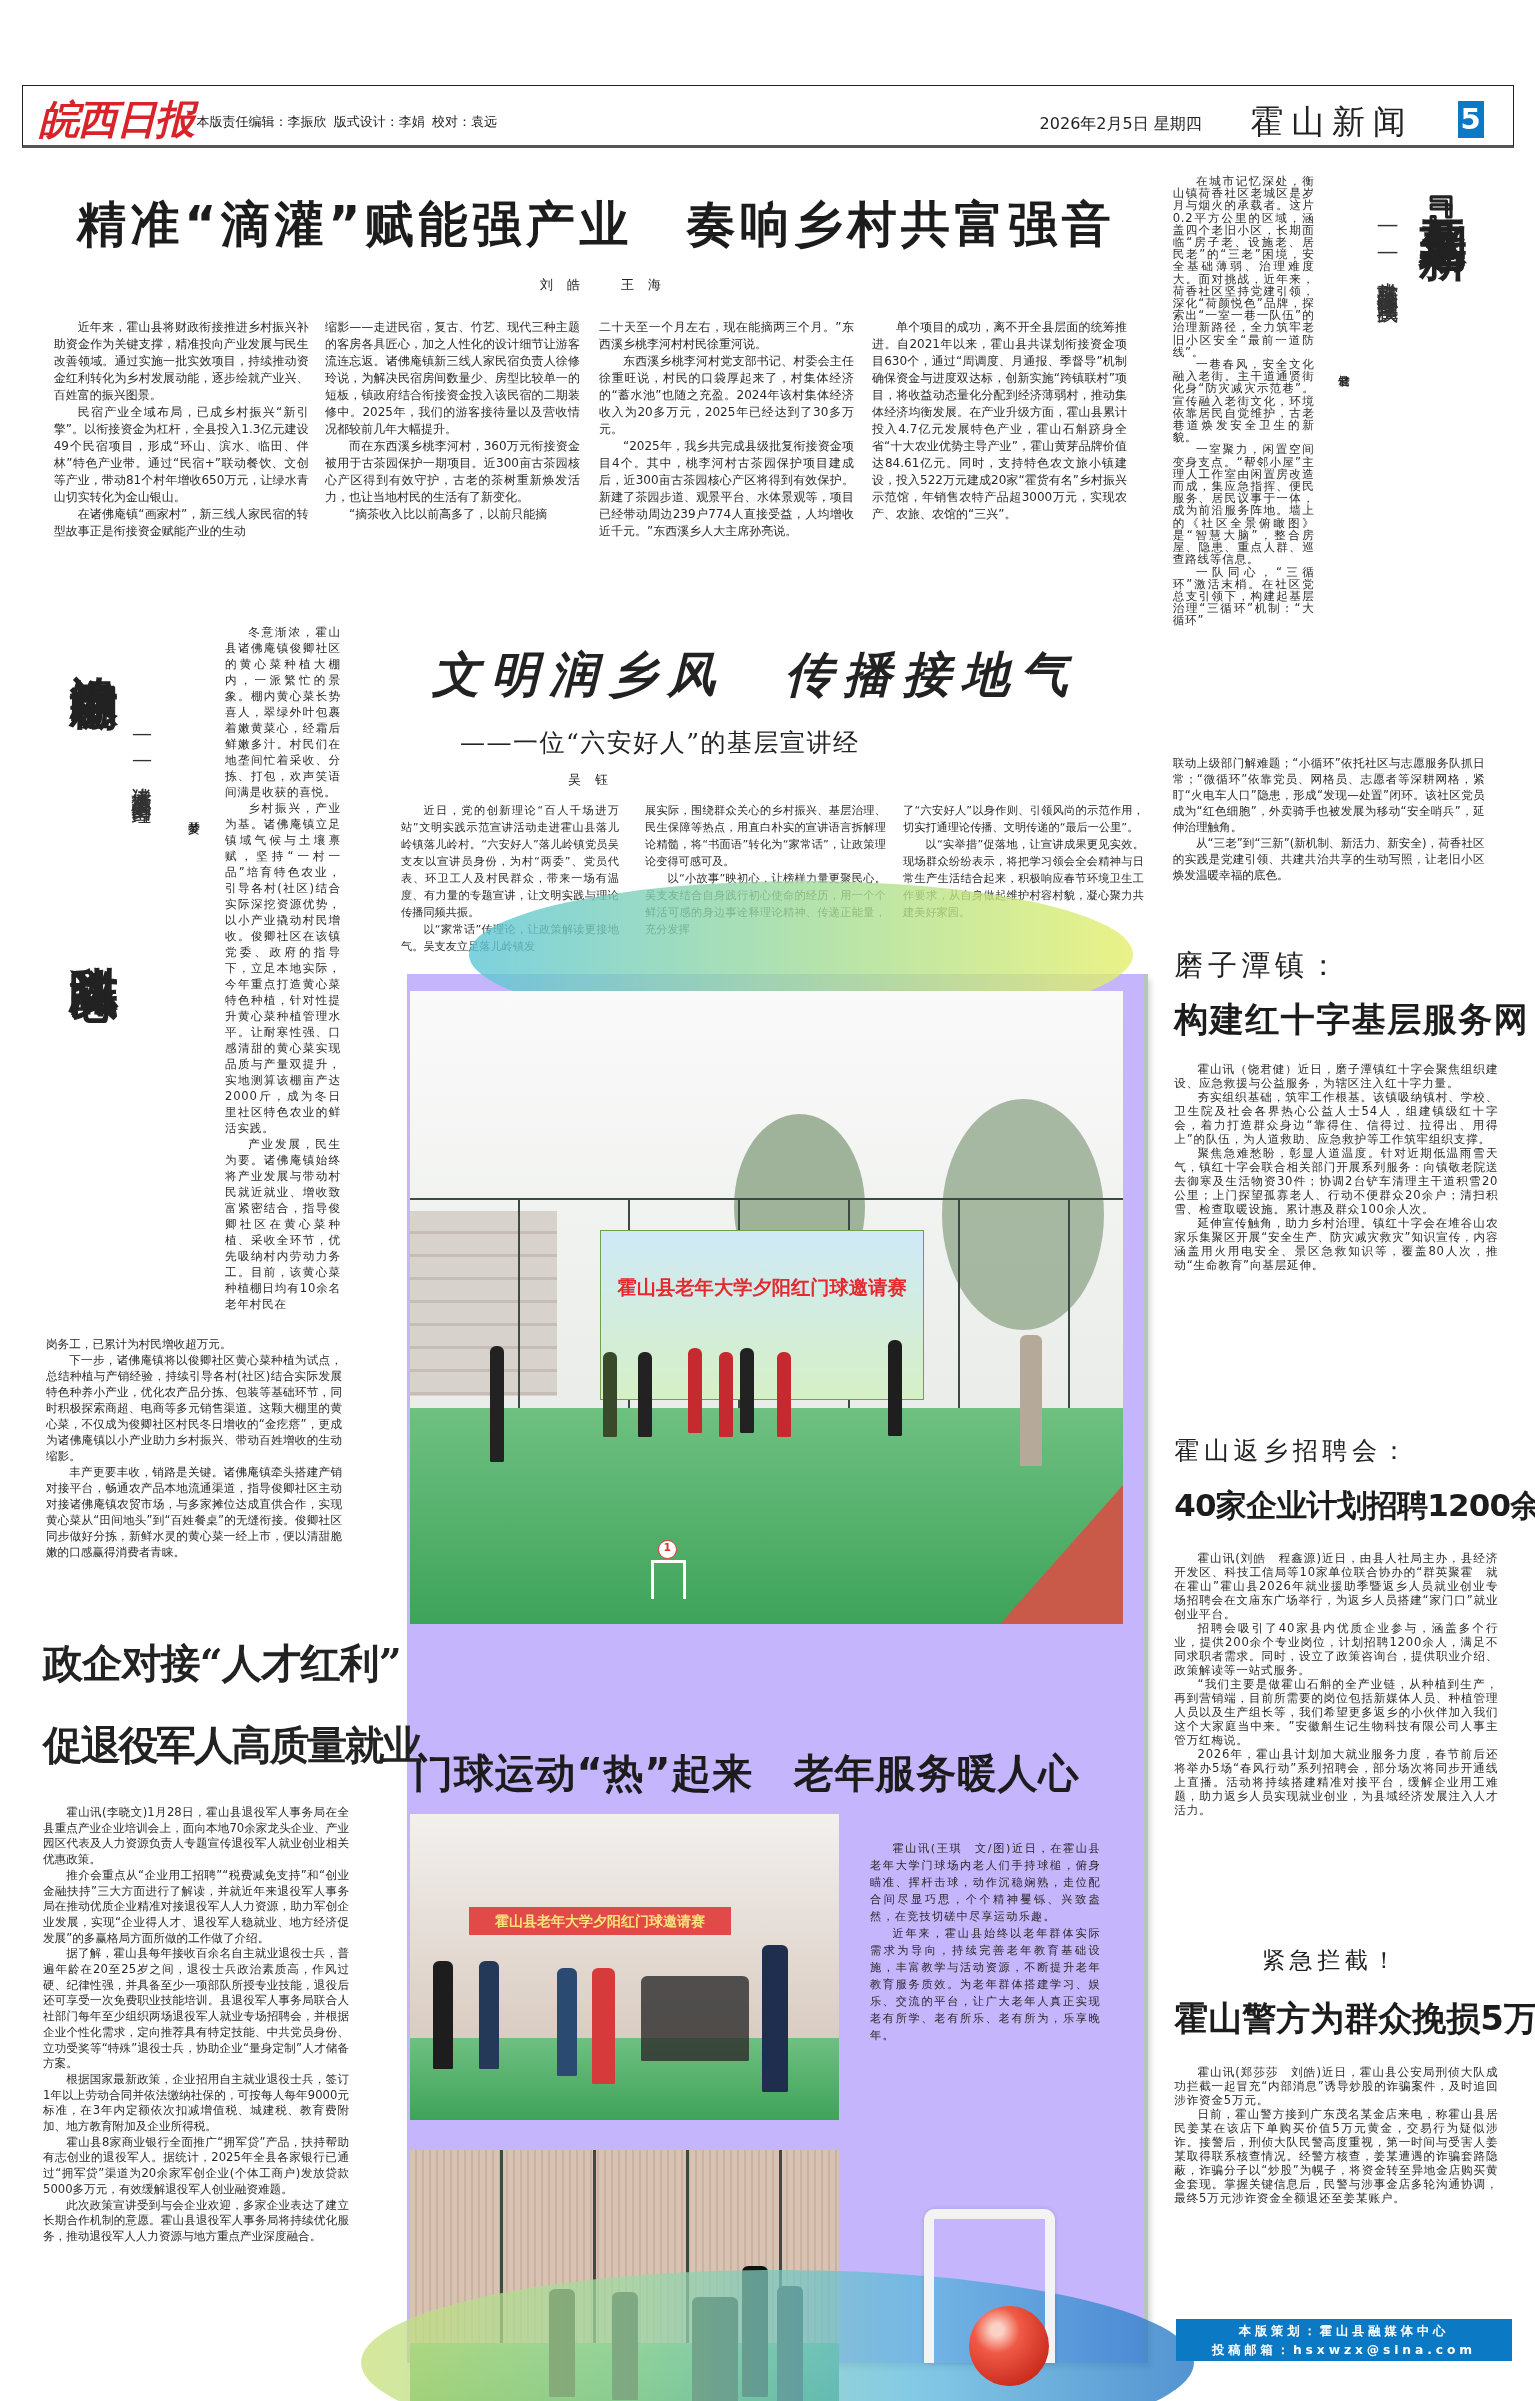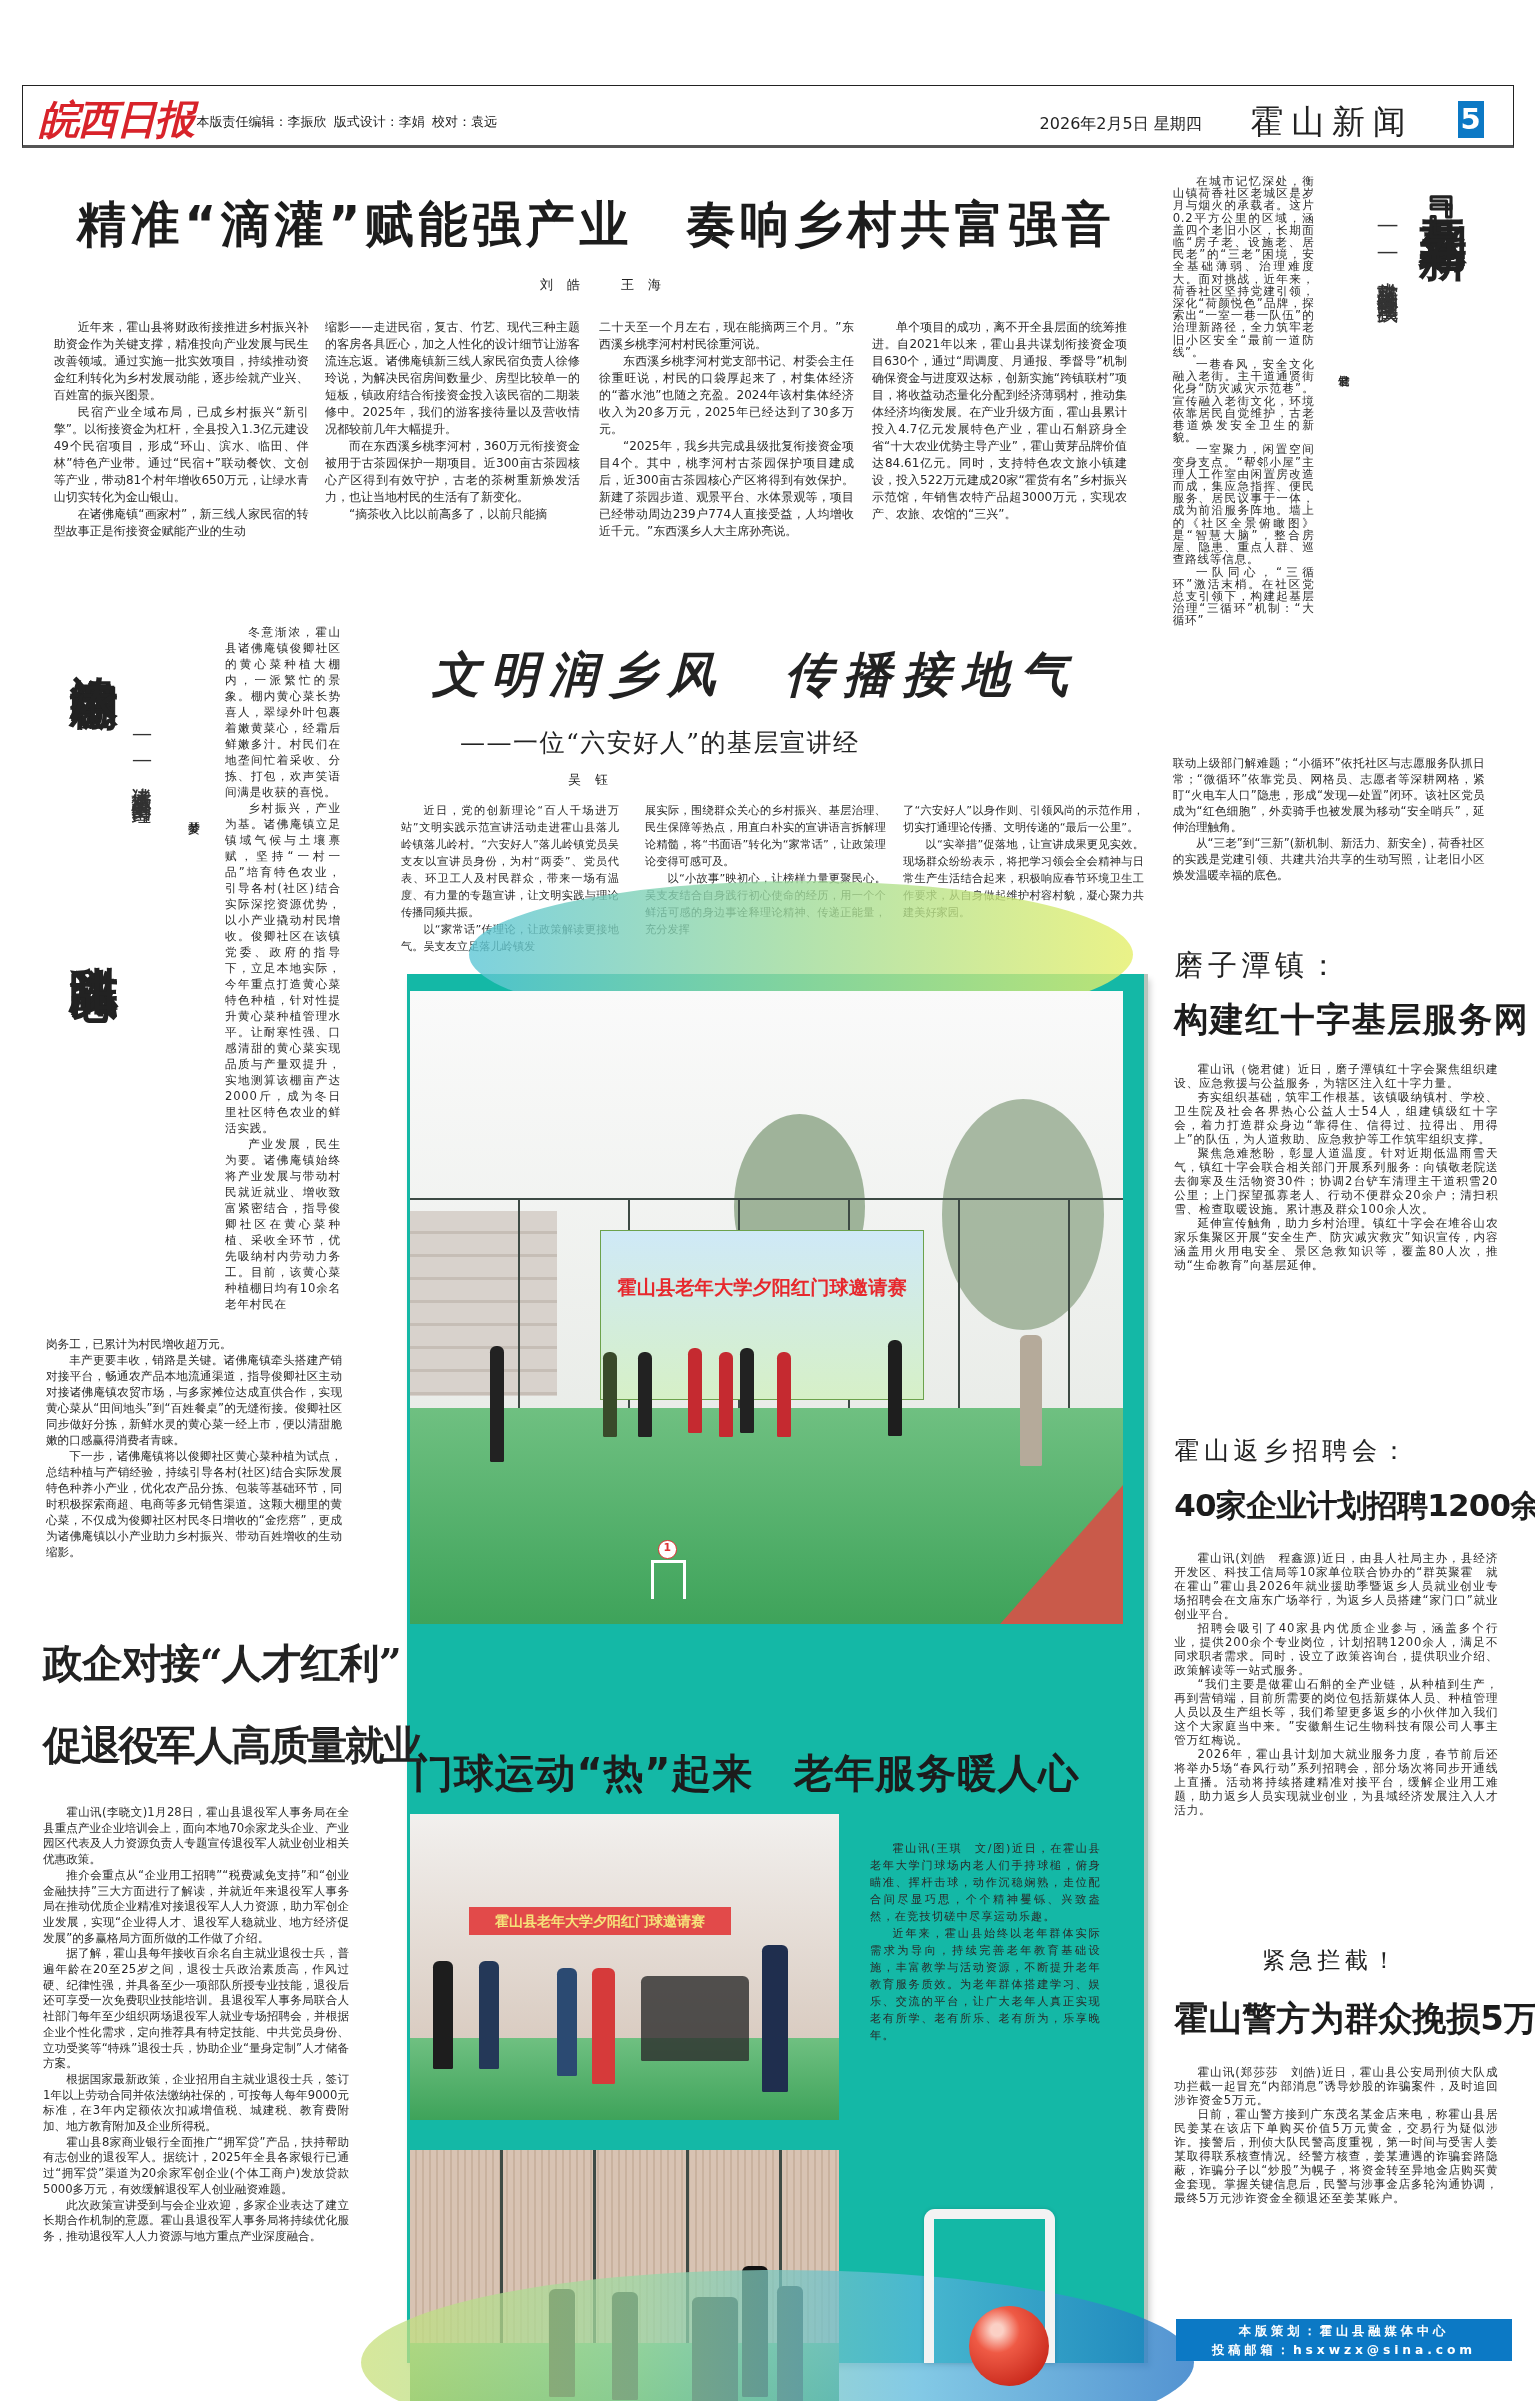--- a/index.html
+++ b/index.html
@@ -17,21 +17,21 @@
 
 .body{font-size:12px;line-height:17px;color:#2a2a2a;text-align:justify}
 .body p{text-indent:2em}
 .headline-xl{font-weight:900;font-size:46px;letter-spacing:3.1px;color:#1c1c1c;white-space:nowrap}
 .vr{writing-mode:vertical-rl;text-orientation:upright}
 .byline{font-size:13px;letter-spacing:14px}
 
 .kicker{font-family:"DejaVu Serif",serif;font-size:29px;letter-spacing:4.6px;color:#222}
 .rhead{font-weight:900;font-size:32px;color:#1c1c1c;white-space:nowrap;letter-spacing:1.5px}
 
-#feature{left:407px;top:974px;width:741px;height:1389px;background:#14b8a6;border-right:4.6px solid #b7c5bd;box-shadow:3.1px 4.6px 6.2px rgba(0,0,0,.18)}
+#feature{left:407px;top:974px;width:741px;height:1389px;background:#c4b5fd;border-right:4.6px solid #b7c5bd;box-shadow:3.1px 4.6px 6.2px rgba(0,0,0,.18)}
 .wave{position:absolute;left:0;width:100%;border-radius:50%}
 .photo{position:absolute;overflow:hidden}
 .turf{position:absolute;left:0;right:0;bottom:0;background:linear-gradient(#6fc081,#3ea35a)}
 .sky{position:absolute;left:0;right:0;top:0;background:linear-gradient(#f5f5f5,#e1e1e1)}
 .banner{position:absolute;background:linear-gradient(#cfe9f7,#d6f0c7);border:1.5px solid #6ca24c;color:#e7282d;font-weight:bold;text-align:center}
 .person{position:absolute;width:14px;border-radius:6.2px 6.2px 1.5px 1.5px}
 .credit-box{left:1176px;top:2319px;width:336px;height:42px;background:#0c79c5;color:#fff;text-align:center;font-size:12.3px;letter-spacing:3.9px;line-height:18.5px;padding-top:3.1px;font-weight:bold}
 </style>
 </head>
 <body>
@@ -72,22 +72,22 @@
   <div class="abs vr" style="left:17px;top:313px;font-size:48px;font-weight:900;font-family:'DejaVu Serif',serif;letter-spacing:-1.5px">心头滋味甜</div>
   <div class="abs vr serif" style="left:83px;top:100px;font-size:20px;letter-spacing:1.5px;color:#333">——诸佛庵镇黄心菜里的富民经</div>
   <div class="abs vr serif" style="left:139px;top:191px;font-size:12.3px">黄梦琴</div>
   <div class="abs body" style="left:179px;top:3.1px;width:116px;font-size:11.6px;line-height:16px;letter-spacing:0.8px">
     <p>冬意渐浓，霍山县诸佛庵镇俊卿社区的黄心菜种植大棚内，一派繁忙的景象。棚内黄心菜长势喜人，翠绿外叶包裹着嫩黄菜心，经霜后鲜嫩多汁。村民们在地垄间忙着采收、分拣、打包，欢声笑语间满是收获的喜悦。</p>
     <p>乡村振兴，产业为基。诸佛庵镇立足镇域气候与土壤禀赋，坚持“一村一品”培育特色农业，引导各村(社区)结合实际深挖资源优势，以小产业撬动村民增收。俊卿社区在该镇党委、政府的指导下，立足本地实际，今年重点打造黄心菜特色种植，针对性提升黄心菜种植管理水平。让耐寒性强、口感清甜的黄心菜实现品质与产量双提升，实地测算该棚亩产达2000斤，成为冬日里社区特色农业的鲜活实践。</p>
     <p>产业发展，民生为要。诸佛庵镇始终将产业发展与带动村民就近就业、增收致富紧密结合，指导俊卿社区在黄心菜种植、采收全环节，优先吸纳村内劳动力务工。目前，该黄心菜种植棚日均有10余名老年村民在</p>
   </div>
   <div class="abs body" style="left:0px;top:715px;width:296px;font-size:11.6px;line-height:16px">
     <p style="text-indent:0">岗务工，已累计为村民增收超万元。</p>
+    <p>下一步，诸佛庵镇将以俊卿社区黄心菜种植为试点，总结种植与产销经验，持续引导各村(社区)结合实际发展特色种养小产业，优化农产品分拣、包装等基础环节，同时积极探索商超、电商等多元销售渠道。这颗大棚里的黄心菜，不仅成为俊卿社区村民冬日增收的“金疙瘩”，更成为诸佛庵镇以小产业助力乡村振兴、带动百姓增收的生动缩影。</p>
     <p>丰产更要丰收，销路是关键。诸佛庵镇牵头搭建产销对接平台，畅通农产品本地流通渠道，指导俊卿社区主动对接诸佛庵镇农贸市场，与多家摊位达成直供合作，实现黄心菜从“田间地头”到“百姓餐桌”的无缝衔接。俊卿社区同步做好分拣，新鲜水灵的黄心菜一经上市，便以清甜脆嫩的口感赢得消费者青睐。</p>
-    <p>下一步，诸佛庵镇将以俊卿社区黄心菜种植为试点，总结种植与产销经验，持续引导各村(社区)结合实际发展特色种养小产业，优化农产品分拣、包装等基础环节，同时积极探索商超、电商等多元销售渠道。这颗大棚里的黄心菜，不仅成为俊卿社区村民冬日增收的“金疙瘩”，更成为诸佛庵镇以小产业助力乡村振兴、带动百姓增收的生动缩影。</p>
   </div>
 </div>
 
 <div class="abs" style="left:401px;top:640px;width:772px;height:324px">
   <div class="abs serif" style="left:31px;top:3.1px;font-size:48px;font-weight:bold;font-style:italic;letter-spacing:10.8px;white-space:nowrap">文明润乡风　传播接地气</div>
   <div class="abs serif" style="left:59px;top:86px;font-size:25px;letter-spacing:1.5px;white-space:nowrap">——一位“六安好人”的基层宣讲经</div>
   <div class="abs serif byline" style="left:167px;top:131px">吴钰</div>
   <div class="abs body" style="left:0;top:162px;width:218px;font-size:11.2px">
     <p>近日，党的创新理论“百人千场进万站”文明实践示范宣讲活动走进霍山县落儿岭镇落儿岭村。“六安好人”落儿岭镇党员吴支友以宣讲员身份，为村“两委”、党员代表、环卫工人及村民群众，带来一场有温度、有力量的专题宣讲，让文明实践与理论传播同频共振。</p>
     <p>以“家常话”传理论，让政策解读更接地气。吴支友立足落儿岭镇发</p>

